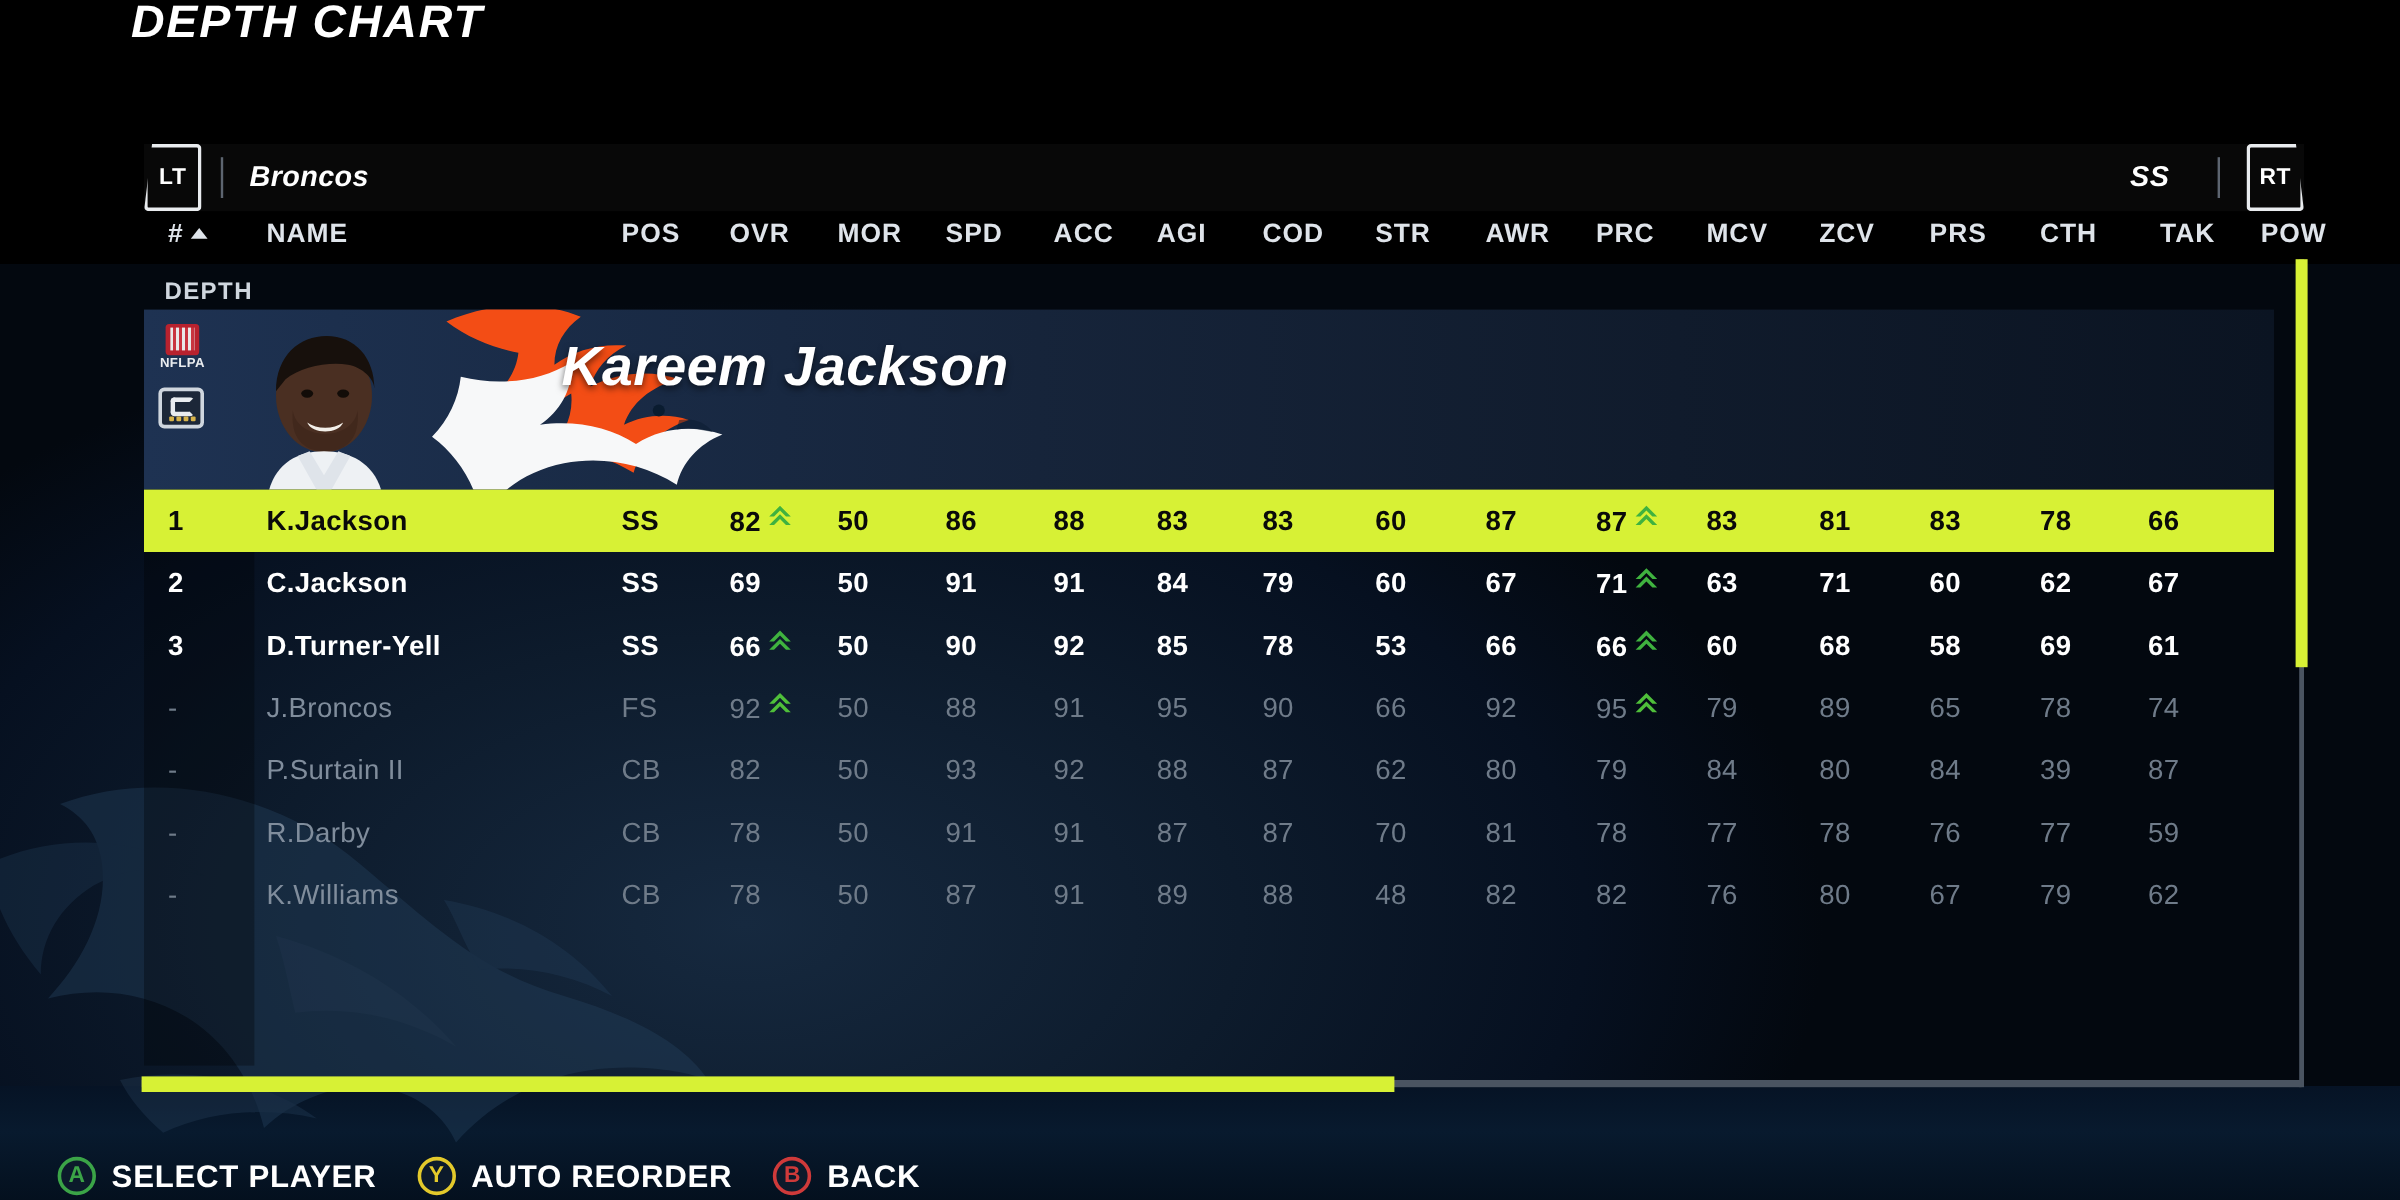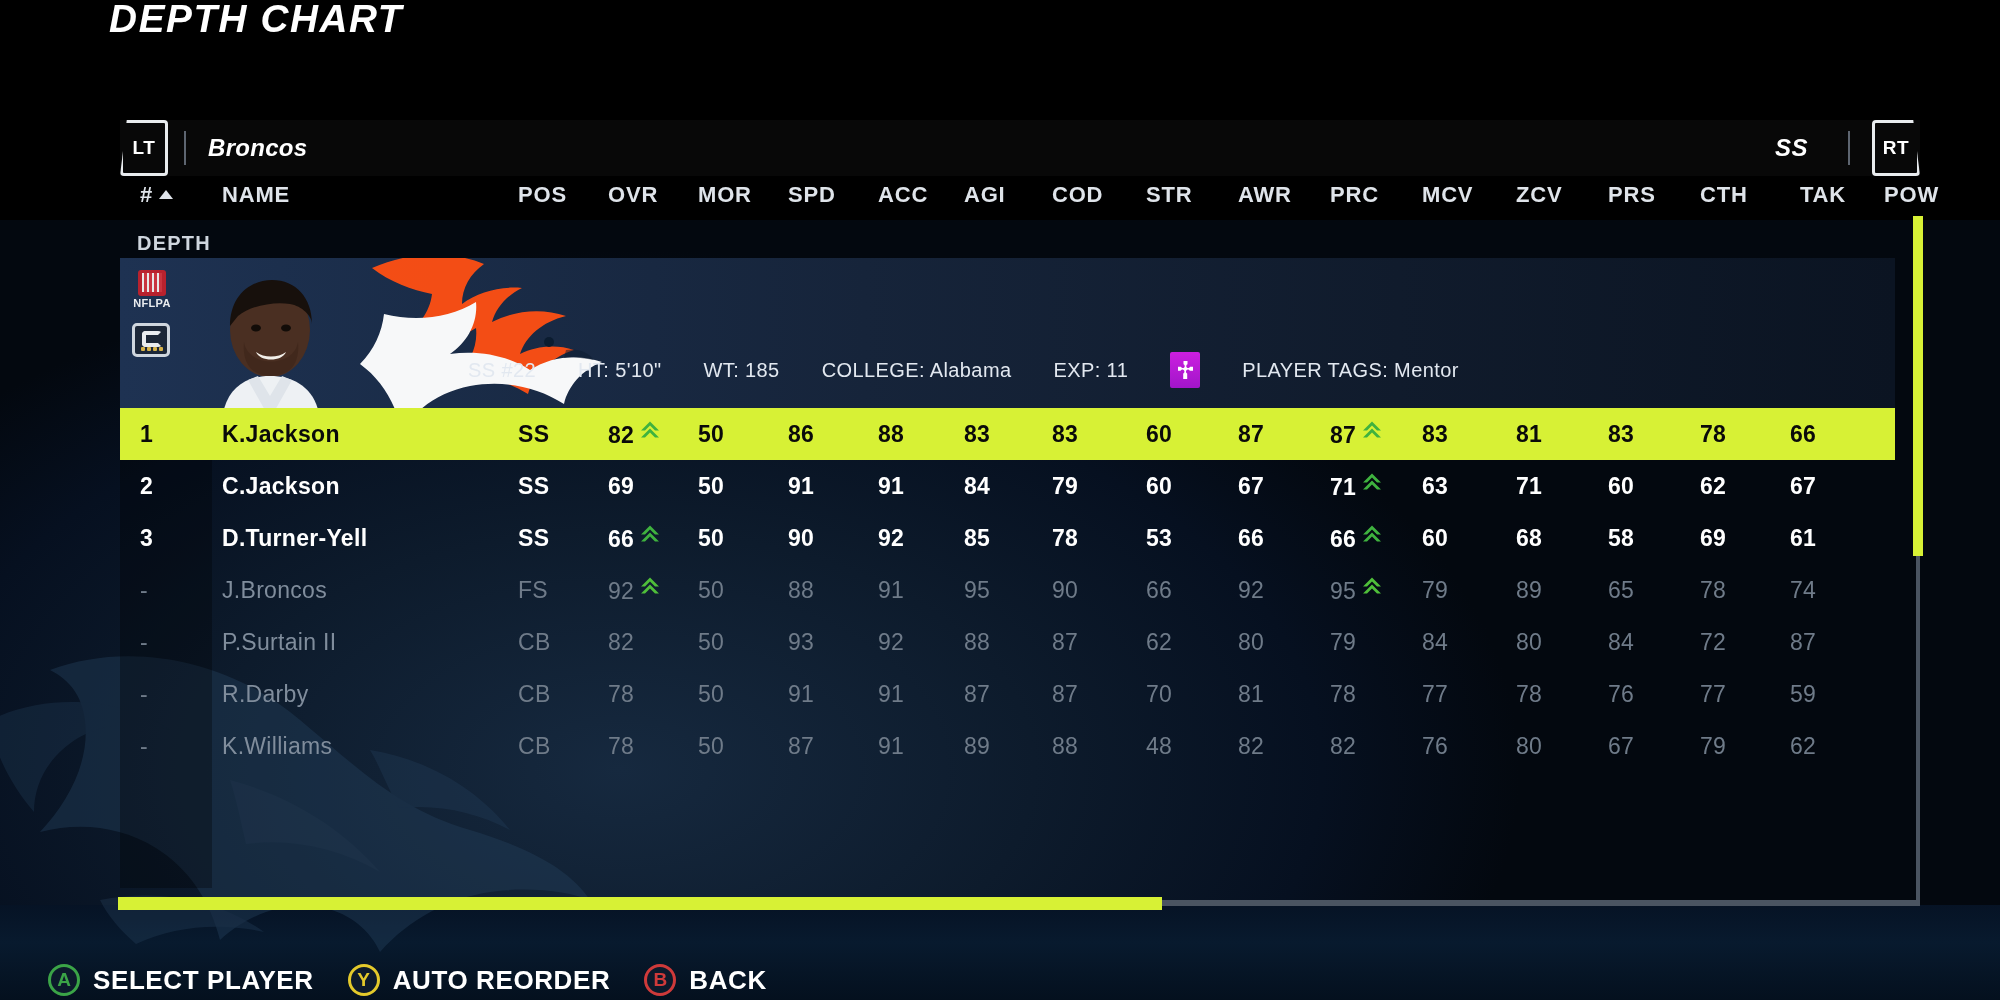--- a/index.html
+++ b/index.html
@@ -308,35 +308,22 @@
         <span class="cap-dots">
             <i></i>
             <i></i>
             <i></i>
             <i></i>
           </span>
       </div>
     </div>
   </div>
 
-
-  <div class="card-meta">
-    <span class="m">SS #22</span>
-    <span class="m">HT: 5'10"</span>
-    <span class="m">WT: 185</span>
-    <span class="m">COLLEGE: Alabama</span>
-    <span class="m">EXP: 11</span>
-    <span class="ability-badge">
-      <svg width="17" height="20" viewBox="0 0 17 20" aria-hidden="true">
-        <path d="M6.5 1 h4 v3.2 a2 2 0 1 0 2.6 2.6 H16 v4 h-3.2 a2 2 0 1 0 -2.6 2.6 V19 h-4 v-5.6
-                 a2 2 0 1 0 -2.6 -2.6 H1 v-4 h2.9 a2 2 0 1 0 2.6 -2.6 Z" fill="#ffffff"></path>
-      </svg>
-    </span>
-    <span class="m">PLAYER TAGS: Mentor</span>
-  </div>
+  <div class="card-name">Kareem Jackson</div>
+
 
   <div class="rows" id="rows">
     <div class="rank-band"></div>
   <div class="row sel" style="top: 0px;">
         <div class="c" style="left: 20px;">1</div>
         <div class="c namec" style="left: 102px;">K.Jackson</div>
         <div class="c" style="left: 398px;">SS</div>
         <div class="c" style="left: 488px;">82<span class="chev"><svg width="22" height="22" viewBox="0 0 22 22" aria-hidden="true">
               <path d="M11 2 L20 11 L16 11 L11 6 L6 11 L2 11 Z" fill="#3fb23f"></path>
               <path d="M11 9 L20 18 L16 18 L11 13 L6 18 L2 18 Z" fill="#3fb23f"></path>
@@ -439,21 +426,21 @@
         <div class="c" style="left: 668px;">93</div>
         <div class="c" style="left: 758px;">92</div>
         <div class="c" style="left: 844px;">88</div>
         <div class="c" style="left: 932px;">87</div>
         <div class="c" style="left: 1026px;">62</div>
         <div class="c" style="left: 1118px;">80</div>
         <div class="c" style="left: 1210px;">79</div>
         <div class="c" style="left: 1302px;">84</div>
         <div class="c" style="left: 1396px;">80</div>
         <div class="c" style="left: 1488px;">84</div>
-        <div class="c" style="left: 1580px;">72</div>
+        <div class="c" style="left: 1580px;">39</div>
         <div class="c" style="left: 1670px;">87</div>
       </div>
       <div class="row dim" style="top: 260px;">
         <div class="c" style="left: 20px;">-</div>
         <div class="c namec" style="left: 102px;">R.Darby</div>
         <div class="c" style="left: 398px;">CB</div>
         <div class="c" style="left: 488px;">78</div>
         <div class="c" style="left: 578px;">50</div>
         <div class="c" style="left: 668px;">91</div>
         <div class="c" style="left: 758px;">91</div>

